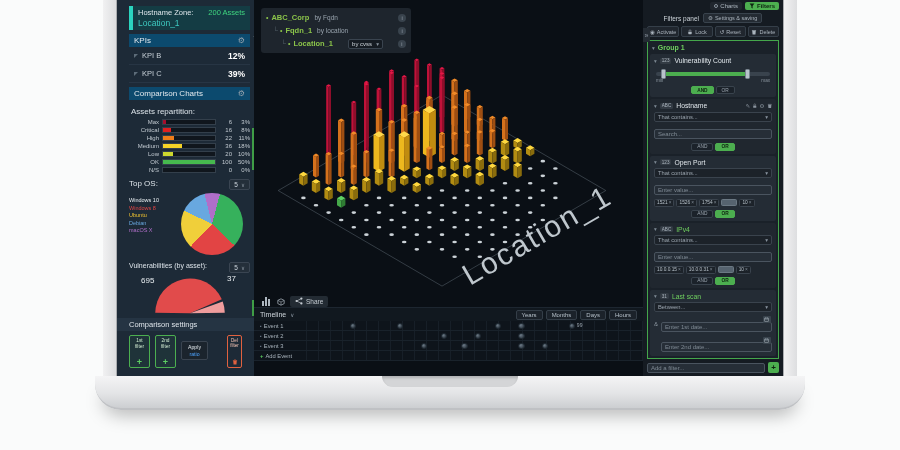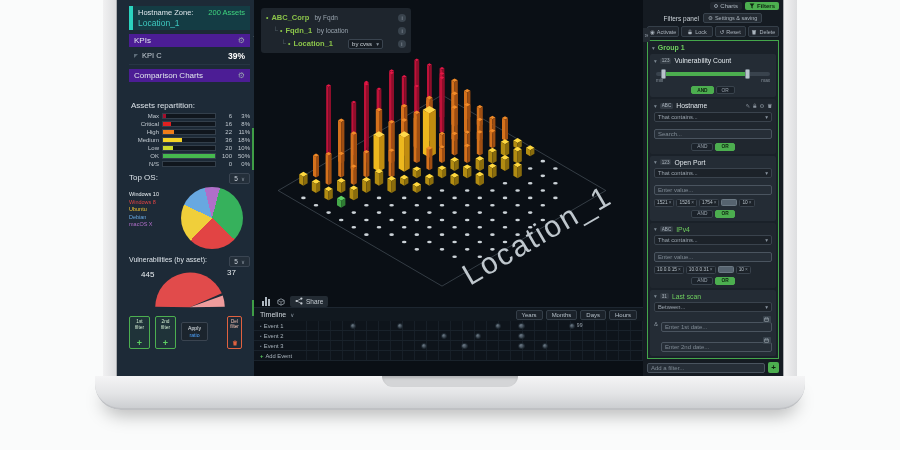--- a/index.html
+++ b/index.html
@@ -12,27 +12,27 @@
 .base{position:absolute;left:95px;top:376px;width:710px;height:34px;background:linear-gradient(#f4f4f5,#e3e4e6 55%,#ccced1);border-radius:0 0 26px 26px;border-bottom:2px solid #bfc1c4;box-shadow:0 12px 18px -7px rgba(0,0,0,.28)}
 .notch{width:136px;height:11px;margin:0 auto;background:#d4d5d7;border-radius:0 0 12px 12px;box-shadow:inset 0 2px 3px rgba(0,0,0,.18)}
 .screen{position:absolute;left:117px;top:0;width:666px;height:376px;background:#0c1116;display:flex;overflow:hidden}
 
 .sidebar{width:137px;background:#1d2a37;padding:6px 4px 0 12px;position:relative;flex-shrink:0;color:#c6cfd6}
 .scrollseg{position:absolute;right:0;width:2px;background:#3f9d46}
 .zone{background:#143c44;border-left:4px solid #2bd4bf;padding:2px 5px;font-size:7.5px;color:#dde5ea}
 .zone-top{display:flex;justify-content:space-between}
 .zone-assets{color:#3fd47f}
 .zone-name{color:#3ec9c0;font-size:8.5px;margin-top:1px}
-.sec-head{background:#4c1d95;display:flex;align-items:center;padding:2px 5px;font-size:8px;color:#e2e8ed;margin-top:4px}
+.sec-head{background:#0c4a6e;display:flex;align-items:center;padding:2px 5px;font-size:8px;color:#e2e8ed;margin-top:4px}
 .sec-head .gear{margin-left:auto;color:#93a0ab;font-size:8px}
 .collapse-tab{position:absolute;right:-2px;top:32px;font-size:8px;color:#8b97a2}
 .kpi-row{display:flex;align-items:center;gap:4px;padding:3.5px 5px;border-bottom:1px solid #273544;font-size:7.5px}
 .kpi-ico{width:0;height:0;border-top:4px solid #5d6c79;border-right:4px solid transparent}
 .kpi-val{margin-left:auto;font-size:8.5px;color:#fff;font-weight:bold}
-.sub-title{font-size:8px;color:#dbe2e8;margin:19px 0 3px 2px}
+.sub-title{font-size:8px;color:#dbe2e8;margin:7px 0 3px 2px}
 .arow{display:flex;align-items:center;gap:3px;margin-bottom:2px;font-size:6px;color:#c2cad1}
 .albl{width:30px;text-align:right}
 .abar{flex:1;height:6px;background:#10161d;border:1px solid #333f4b;position:relative}
 .afill{position:absolute;left:0;top:0;height:100%}
 .acnt{width:13px;text-align:right}.apct{width:15px;text-align:right}
 .hrow{display:flex;justify-content:space-between;align-items:flex-start;margin-top:6px}
 .hrow .t{font-size:8px;color:#dbe2e8}
 .dd{background:#242f3a;border:1px solid #3a4552;color:#cdd5dc;font-size:6.5px;padding:1px 4px;border-radius:2px;display:flex;gap:3px;align-items:center}
 .pie-wrap{position:relative;height:66px;margin-top:2px}
 .os-legend{position:absolute;left:0;top:5px;display:flex;flex-direction:column;gap:1.5px;font-size:5.5px}
@@ -147,20 +147,25 @@
     </div>
 
     <div class="sec-head">
       <span>KPIs</span>
       <span class="gear">⚙</span>
     </div>
     <span class="collapse-tab">‹</span>
 
     <div class="kpi-row">
         <span class="kpi-ico"></span>
+        <span>KPI B</span>
+        <span class="kpi-val">12%</span>
+      </div>
+    <div class="kpi-row">
+        <span class="kpi-ico"></span>
         <span>KPI C</span>
         <span class="kpi-val">39%</span>
       </div>
 
     <div class="sec-head">
       <span>Comparison Charts</span>
       <span class="gear">⚙</span>
     </div>
 
     <div class="sub-title">Assets repartition:</div>
@@ -242,29 +247,30 @@
     </div>
 
     <div class="hrow" style="margin-top:4px">
       <span class="t" style="font-size:7px">Vulnerabilities (by asset):</span>
       <div class="dd">
           <span>5</span>
           <span class="caret">∨</span>
         </div>
     </div>
     <div class="donut-wrap">
-      <span class="vlab l">445</span>
+      <span class="vlab l">695</span>
       <span class="vlab r">37</span>
       <svg id="vuln-svg" width="104" height="40" viewBox="0 0 110 46">
           <path d="M55 44 L15.006092193744351,43.301903742508664 A40 40 0 0 1 91.58308629393917,27.82354188302644 Z" fill="#e14b4b"></path>
           <path d="M55 44 L92.62238441029623,30.414854020515683 A40 40 0 0 1 94.99390780625565,43.30190374250866 Z" fill="#ef9c9c"></path>
         </svg>
     </div>
 
     <div class="comp">
+      <div class="comp-head">Comparison settings</div>
       <div class="comp-body">
         <div class="cbtn">
           <span><span>1st</span><br><span>filter</span></span>
           <span class="plus">+</span>
         </div>
         <div class="cbtn">
           <span><span>2nd</span><br><span>filter</span></span>
           <span class="plus">+</span>
         </div>
         <div class="abtn2">

